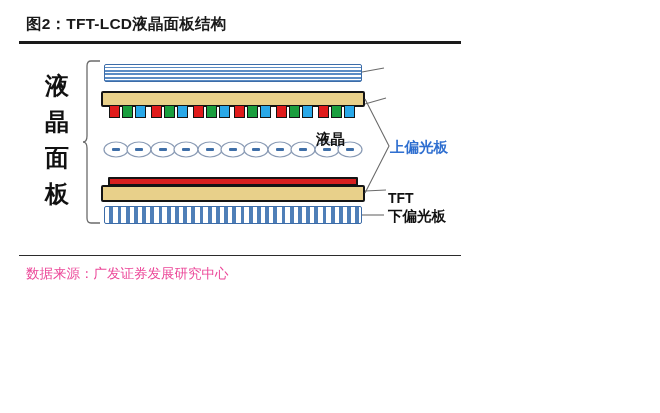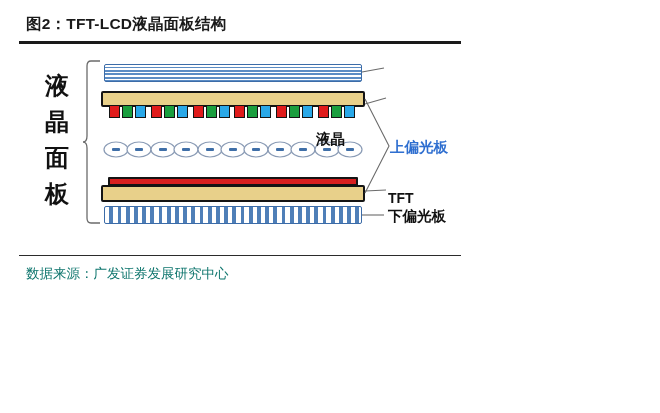--- a/index.html
+++ b/index.html
@@ -113,21 +113,21 @@
   }
 
   
   .foot-rule{
     position:absolute;left:19px;top:255px;width:442px;height:1.4px;
     background:#2b2b2b;
   }
   .source{
     position:absolute;left:26px;top:265px;
     font-family:"Liberation Serif","DejaVu Serif",serif;
-    font-size:13.5px;color:#0f766e;white-space:nowrap;
+    font-size:13.5px;color:#ec4899;white-space:nowrap;
   }
 </style>
 </head>
 <body>
 
 <div class="page">
 
   <div class="title">图2：TFT-LCD液晶面板结构</div>
   <div class="title-rule"></div>
 

